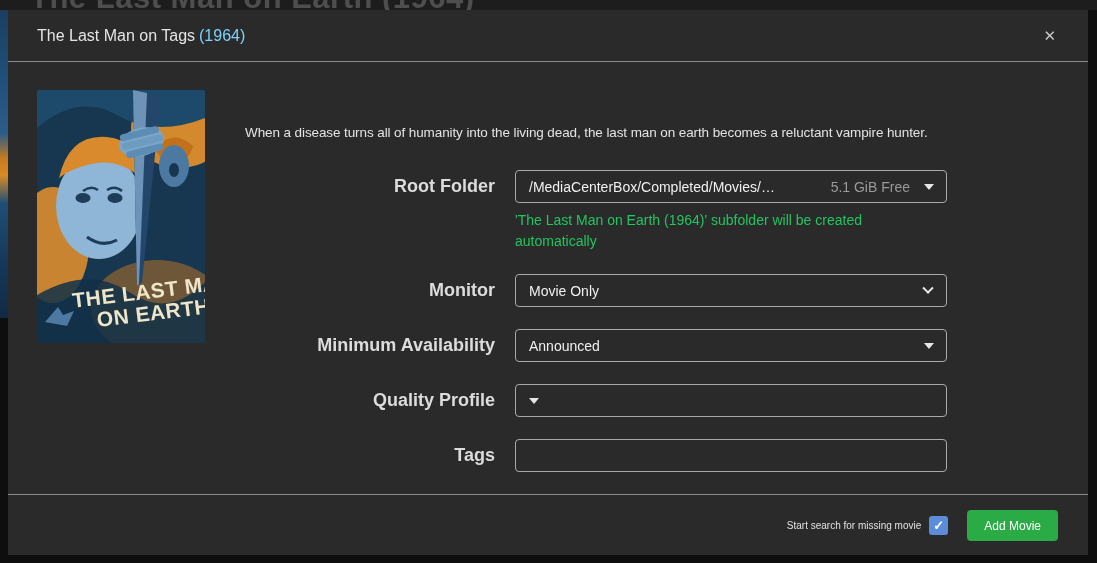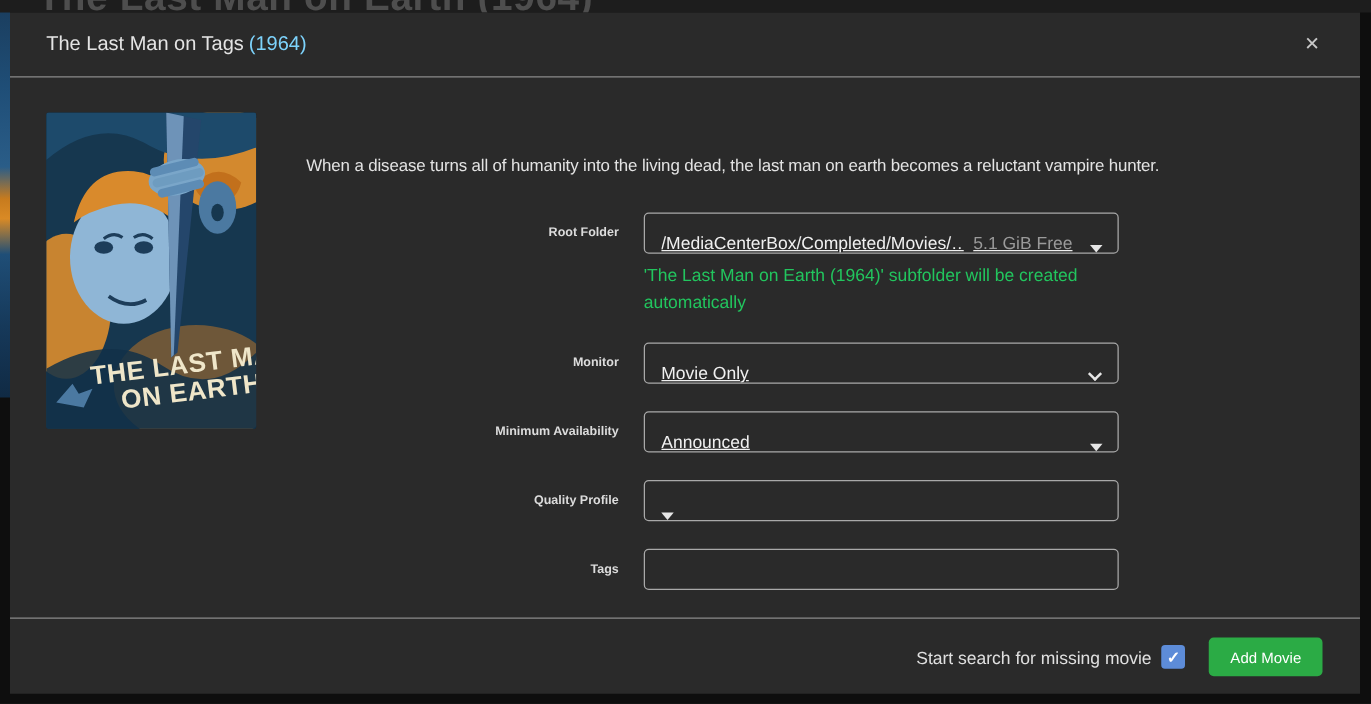--- a/index.html
+++ b/index.html
@@ -40,46 +40,46 @@
   }
   .modal-body { flex:1 1 auto; position:relative; padding:34px 30px 0 0; }
   .poster {
     position:absolute; left:29px; top:28px; width:168px; height:253px;
     border-radius:2px; overflow:hidden; background:#16374f;
   }
   .overview { margin-left:237px; font-size:13.5px; color:#e3e3e3; letter-spacing:-0.1px;margin-top:29px; }
   .form { margin-top:30px; }
   .form-row { display:flex; align-items:flex-start; margin-bottom:22px; }
   .form-label {
-    flex:0 0 487px; width:487px; text-align:right; font-size:10px; font-weight:bold;
+    flex:0 0 487px; width:487px; text-align:right; font-size:18px; font-weight:bold;
     color:#dcdcdc; line-height:33px;
   }
   .form-control { margin-left:20px; width:380px; }
   .select-box, .text-input {
-    width:380px; height:33px; border:1px solid #a9a9a9; border-radius:4px;
-    background:#2a2a2a; display:flex; align-items:flex-end;
-    padding:0 12px 0 13px; font-size:14px; color:#f0f0f0; cursor:pointer;text-decoration:underline;
+    width:432px; height:33px; border:1px solid #a9a9a9; border-radius:4px;
+    background:#2a2a2a; display:flex; align-items:center;
+    padding:0 12px 0 13px; font-size:14px; color:#f0f0f0; cursor:pointer;
   }
   .text-input { cursor:text; outline:none; font-family:"Liberation Sans", sans-serif; }
   .select-value { flex:1 1 auto; white-space:nowrap; overflow:hidden; }
   .free-space { color:#9a9a9a; margin:0 14px 0 8px; white-space:nowrap; }
   .caret-down {
     width:0; height:0; border-left:5px solid transparent; border-right:5px solid transparent;
     border-top:6px solid #e6e6e6; flex:0 0 auto;
   }
   .chevron-down {
     width:8px; height:8px; border-right:2px solid #e6e6e6; border-bottom:2px solid #e6e6e6;
     transform:rotate(45deg) translate(-2px,-2px); flex:0 0 auto; margin-right:2px;
   }
   .hint { margin-top:7px; font-size:14px; color:#22c55e; line-height:1.5; width:372px; }
   .modal-footer {
     flex:0 0 62px; margin-top:auto; border-top:1px solid #8a8a8a;
     display:flex; align-items:center; justify-content:flex-end; padding:0 30px;
   }
-  .search-label { font-size:14px; color:#e0e0e0; }
+  .search-label { font-size:10px; color:#e0e0e0; }
   .checkbox {
     width:19px; height:19px; border-radius:3px; margin-left:8px;
     display:flex; align-items:center; justify-content:center;
     color:#fff; font-size:13px; font-weight:bold; cursor:pointer;
   }
   .add-button {
     margin-left:19px; height:31px; padding:0 17px; border:none; border-radius:4px;
     color:#fff; font-size:12px; font-family:"Liberation Sans", sans-serif;
     cursor:pointer;
   }

